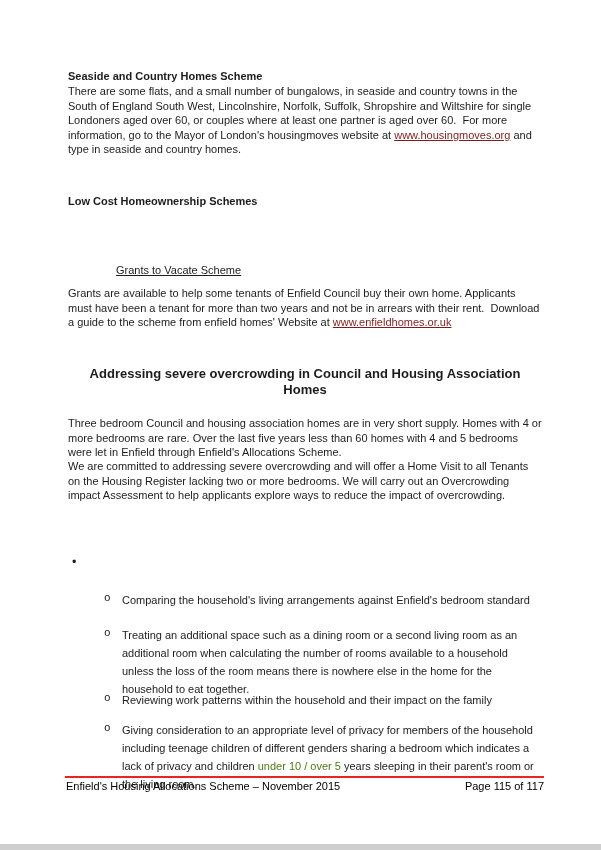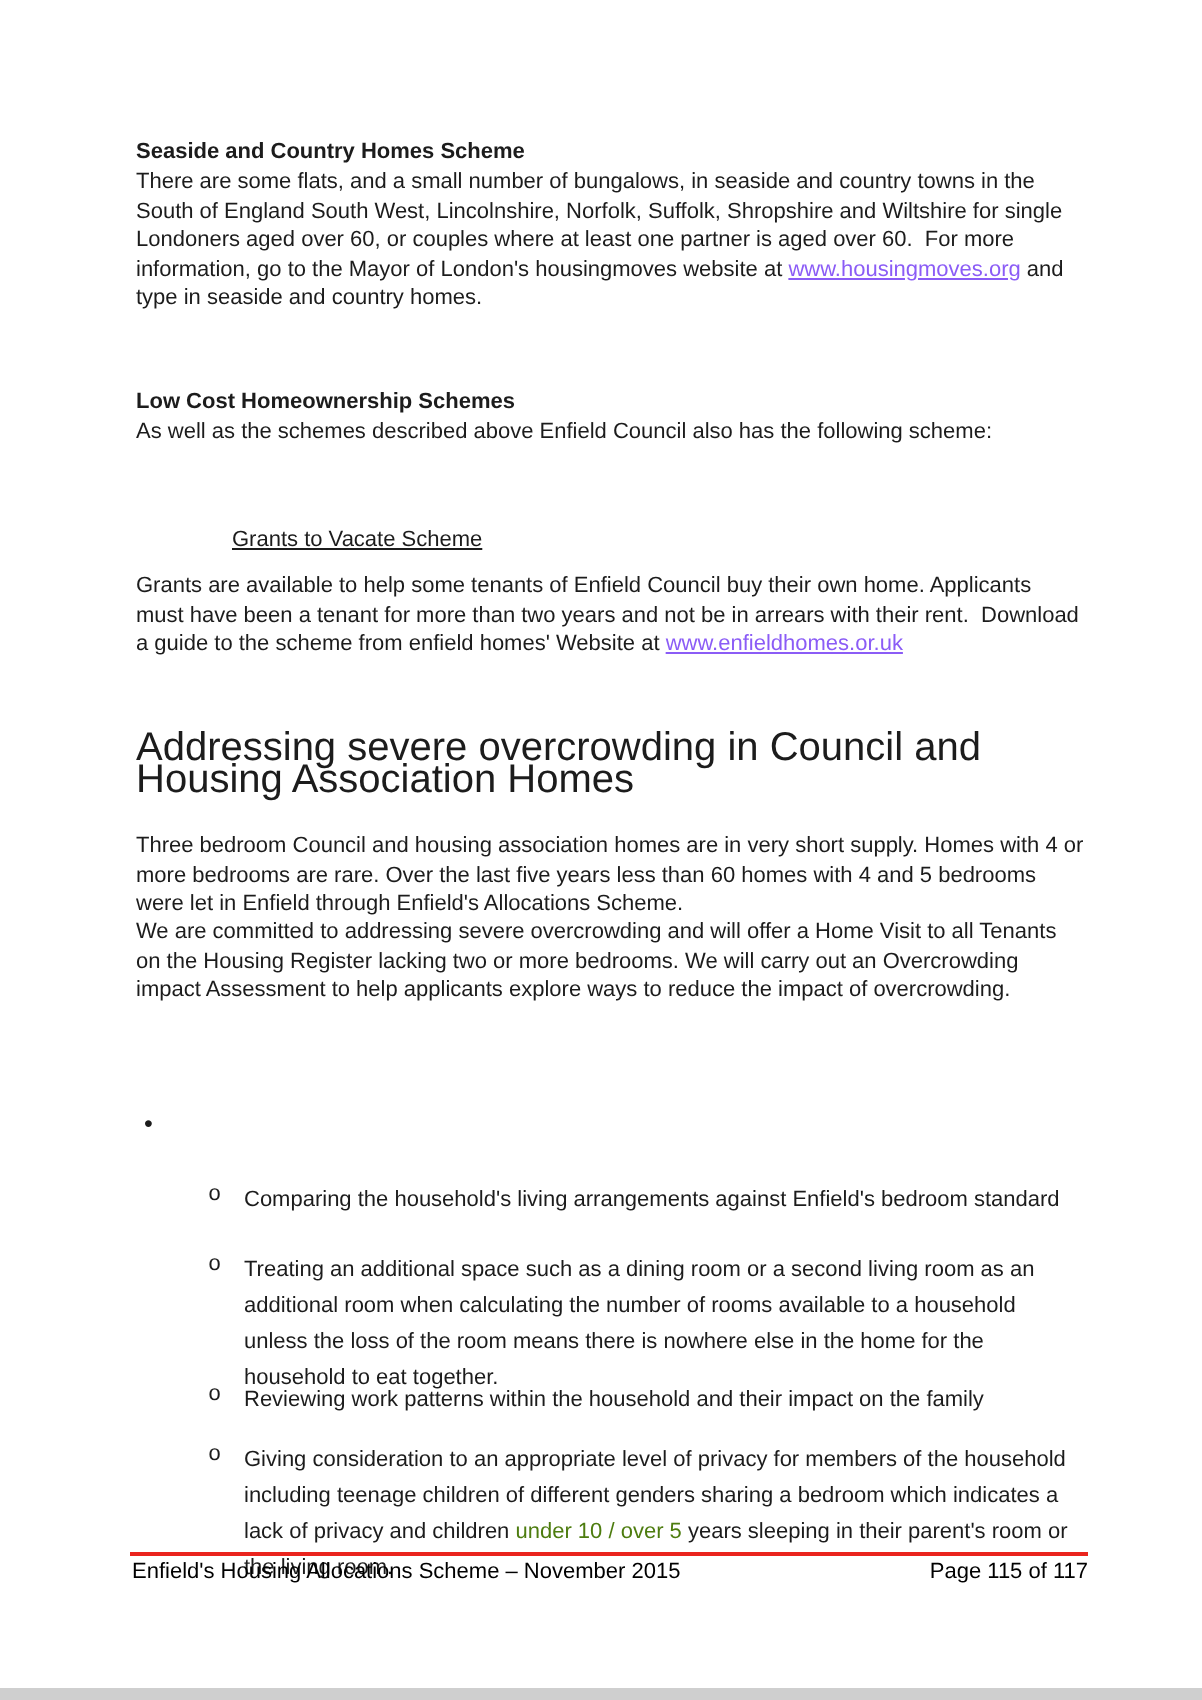--- a/index.html
+++ b/index.html
@@ -23,26 +23,27 @@
     margin: 0;
   }
   .para, .h-small, .h-under, .li-text, .footer, .h-big {
     font-size: 11px;
     line-height: 14.6px;
     white-space: pre-wrap;
   }
   .h-small { font-weight: bold; }
   .h-under { font-weight: normal; text-decoration: underline; margin-left: 48px; }
   .h-big {
-    font-size: 20px;
+    font-size: 13px;
     line-height: 16.4px;
-    font-weight: normal;
+    font-weight: bold;
+    text-align: center;
   }
   a.link {
-    color: #8b5cf6;
+    color: #7f1d1d;
     text-decoration: underline;
     cursor: pointer;
   }
   .li1 { padding-left: 20px; box-sizing: border-box; }
   .li2 { padding-left: 54px; box-sizing: border-box; }
   .marker1 {
     position: absolute;
     left: 4px;
     top: 0;
     font-size: 12.6px;
@@ -87,21 +88,20 @@
 <body>
 
 <div class="page">
 
   <h3 class="blk h-small" style="top:69px">Seaside and Country Homes Scheme</h3>
 
   <p class="blk para" style="top:84px"><span>There are some flats, and a small number of bungalows, in seaside and country towns in the South of England South West, Lincolnshire, Norfolk, Suffolk, Shropshire and Wiltshire for single Londoners aged over 60, or couples where at least one partner is aged over 60.  For more information, go to the Mayor of London's housingmoves website at </span><a class="link">www.housingmoves.org</a><span> and type in seaside and country homes.</span></p>
 
   <h3 class="blk h-small" style="top:194px">Low Cost Homeownership Schemes</h3>
 
-  <p class="blk para" style="top:209px">As well as the schemes described above Enfield Council also has the following scheme:</p>
 
   <h4 class="blk h-under" style="top:263px">Grants to Vacate Scheme</h4>
 
   <p class="blk para" style="top:286px"><span>Grants are available to help some tenants of Enfield Council buy their own home. Applicants must have been a tenant for more than two years and not be in arrears with their rent.  Download a guide to the scheme from enfield homes' Website at </span><a class="link">www.enfieldhomes.or.uk</a></p>
 
   <h2 class="blk h-big" style="top:366px">Addressing severe overcrowding in Council and Housing Association Homes</h2>
 
   <p class="blk para" style="top:416px">Three bedroom Council and housing association homes are in very short supply. Homes with 4 or more bedrooms are rare. Over the last five years less than 60 homes with 4 and 5 bedrooms were let in Enfield through Enfield's Allocations Scheme.</p>
 
   <p class="blk para" style="top:459px">We are committed to addressing severe overcrowding and will offer a Home Visit to all Tenants on the Housing Register lacking two or more bedrooms. We will carry out an Overcrowding impact Assessment to help applicants explore ways to reduce the impact of overcrowding.</p>

